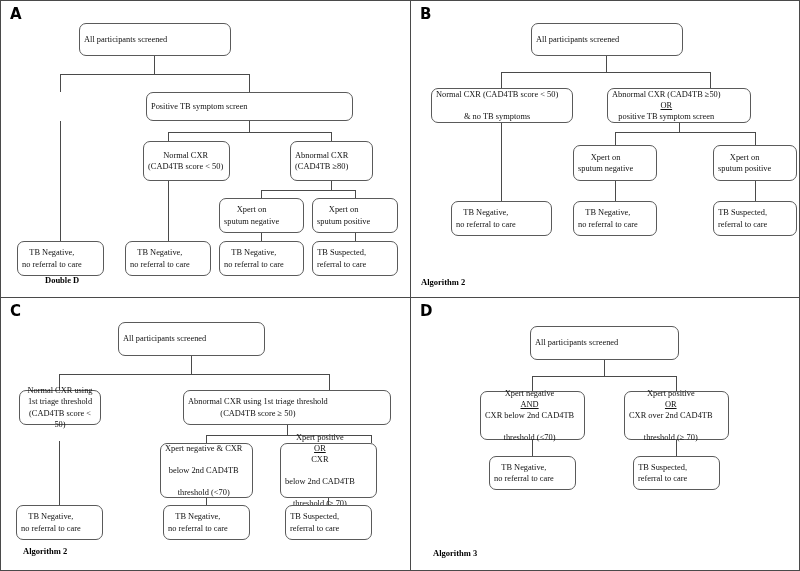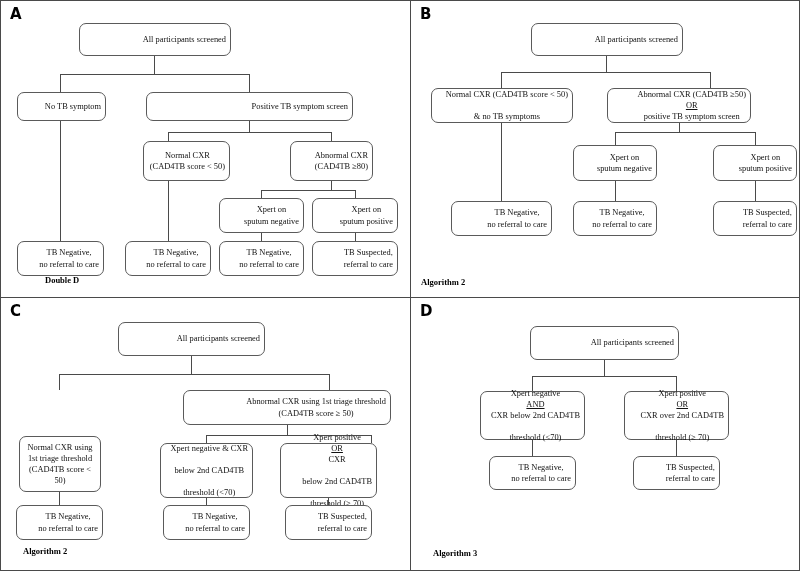--- a/index.html
+++ b/index.html
@@ -33,21 +33,21 @@
     font-weight:bold;font-size:8.5px;
     color:#000;white-space:nowrap;
   }
 
   
   .node{
     position:absolute;box-sizing:border-box;
     border:1px solid #5a5a5a;
     border-radius:7px;
     background:#fff;
-    display:flex;align-items:center;justify-content:flex-end;
+    display:flex;align-items:center;justify-content:flex-start;
     text-align:center;
     font-family:"Liberation Serif", serif;
     font-size:8.4px;
     line-height:1.32;
     color:#111;
     padding:2px 4px;
     z-index:2;
   }
   .node span{display:block;white-space:pre-line;}
   .node u{text-decoration:underline;}
@@ -68,23 +68,20 @@
     <div class="node" style="left:78px;top:22px;width:152px;height:33px;">
       <span>All participants screened</span>
     </div>
 
     <div class="ln v" style="left:153px;top:55px;height:18px;"></div>
 
     <div class="ln h" style="left:59px;top:73px;width:190px;"></div>
     <div class="ln v" style="left:59px;top:73px;height:18px;"></div>
     <div class="ln v" style="left:248px;top:73px;height:18px;"></div>
 
-    <div class="node" style="left:16px;top:91px;width:89px;height:29px;">
-      <span>No TB symptom</span>
-    </div>
 
     <div class="node" style="left:145px;top:91px;width:207px;height:29px;">
       <span>Positive TB symptom screen</span>
     </div>
 
     <div class="ln v" style="left:59px;top:120px;height:120px;"></div>
 
     <div class="ln v" style="left:248px;top:120px;height:11px;"></div>
     <div class="ln h" style="left:167px;top:131px;width:164px;"></div>
     <div class="ln v" style="left:167px;top:131px;height:9px;"></div>
@@ -196,21 +193,21 @@
     <div class="panel-letter">C</div>
 
     <div class="node" style="left:117px;top:24px;width:147px;height:34px;">
       <span>All participants screened</span>
     </div>
     <div class="ln v" style="left:190px;top:58px;height:18px;"></div>
     <div class="ln h" style="left:58px;top:76px;width:271px;"></div>
     <div class="ln v" style="left:58px;top:76px;height:16px;"></div>
     <div class="ln v" style="left:328px;top:76px;height:16px;"></div>
 
-    <div class="node" style="left:18px;top:92px;width:82px;height:56px;margin-top:46px;">
+    <div class="node" style="left:18px;top:92px;width:82px;height:35px;">
       <span>Normal CXR using
 1st triage threshold
 (CAD4TB score &lt; 50)</span>
     </div>
 
     <div class="node" style="left:182px;top:92px;width:208px;height:35px;">
       <span>Abnormal CXR using 1st triage threshold
 (CAD4TB score ≥ 50)</span>
     </div>
 

